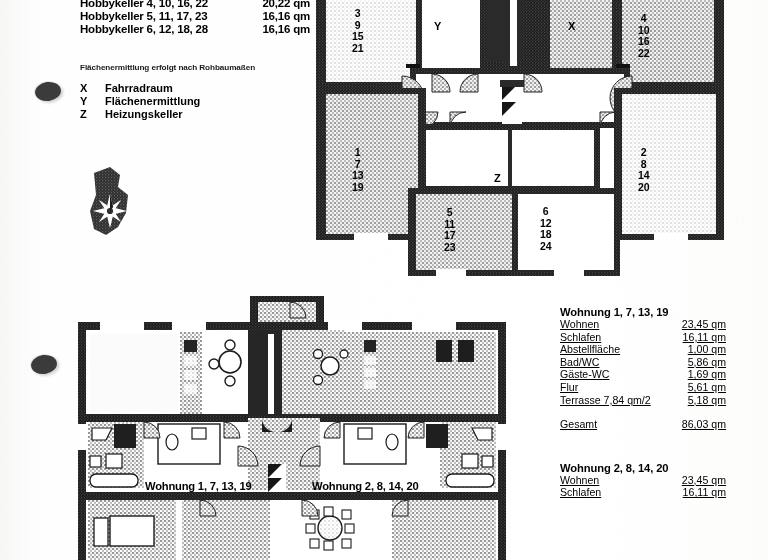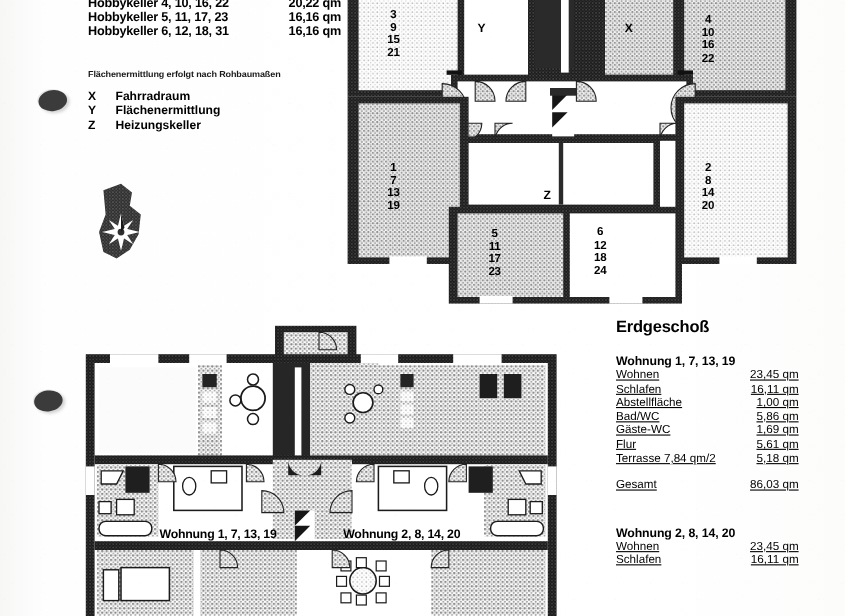--- a/index.html
+++ b/index.html
@@ -71,21 +71,21 @@
 <div class="legend">
   <div class="kellerline">
     <span class="nm">Hobbykeller 4, 10, 16, 22</span>
     <span class="ar">20,22 qm</span>
   </div>
   <div class="kellerline">
     <span class="nm">Hobbykeller 5, 11, 17, 23</span>
     <span class="ar">16,16 qm</span>
   </div>
   <div class="kellerline">
-    <span class="nm">Hobbykeller 6, 12, 18, 31</span>
+    <span class="nm">Hobbykeller 6, 12, 18, 28</span>
     <span class="ar">16,16 qm</span>
   </div>
   <div class="note">Flächenermittlung erfolgt nach Rohbaumaßen</div>
   <div class="xyz">
     <div class="xyzrow">
       <span class="k">X</span>
       <span class="v">Fahrradraum</span>
     </div>
     <div class="xyzrow">
       <span class="k">Y</span>
@@ -355,21 +355,20 @@
 
   <rect x="6" y="128" width="8" height="26" fill="#ffffff"></rect>
   <rect x="426" y="128" width="8" height="26" fill="#ffffff"></rect>
 </svg>
 </div>
 
 <div class="wlabel" style="left:145px;top:480px;">Wohnung 1, 7, 13, 19</div>
 <div class="wlabel" style="left:312px;top:480px;">Wohnung 2, 8, 14, 20</div>
 
 <div class="col">
-  <div class="eg">Erdgeschoß</div>
 
   <div>
     <div class="wtitle">Wohnung 1, 7, 13, 19</div>
     <div class="tbl">
       <div class="trow">
         <span class="lab">Wohnen</span>
         <span class="val">23,45 qm</span>
       </div>
       <div class="trow">
         <span class="lab">Schlafen</span>

